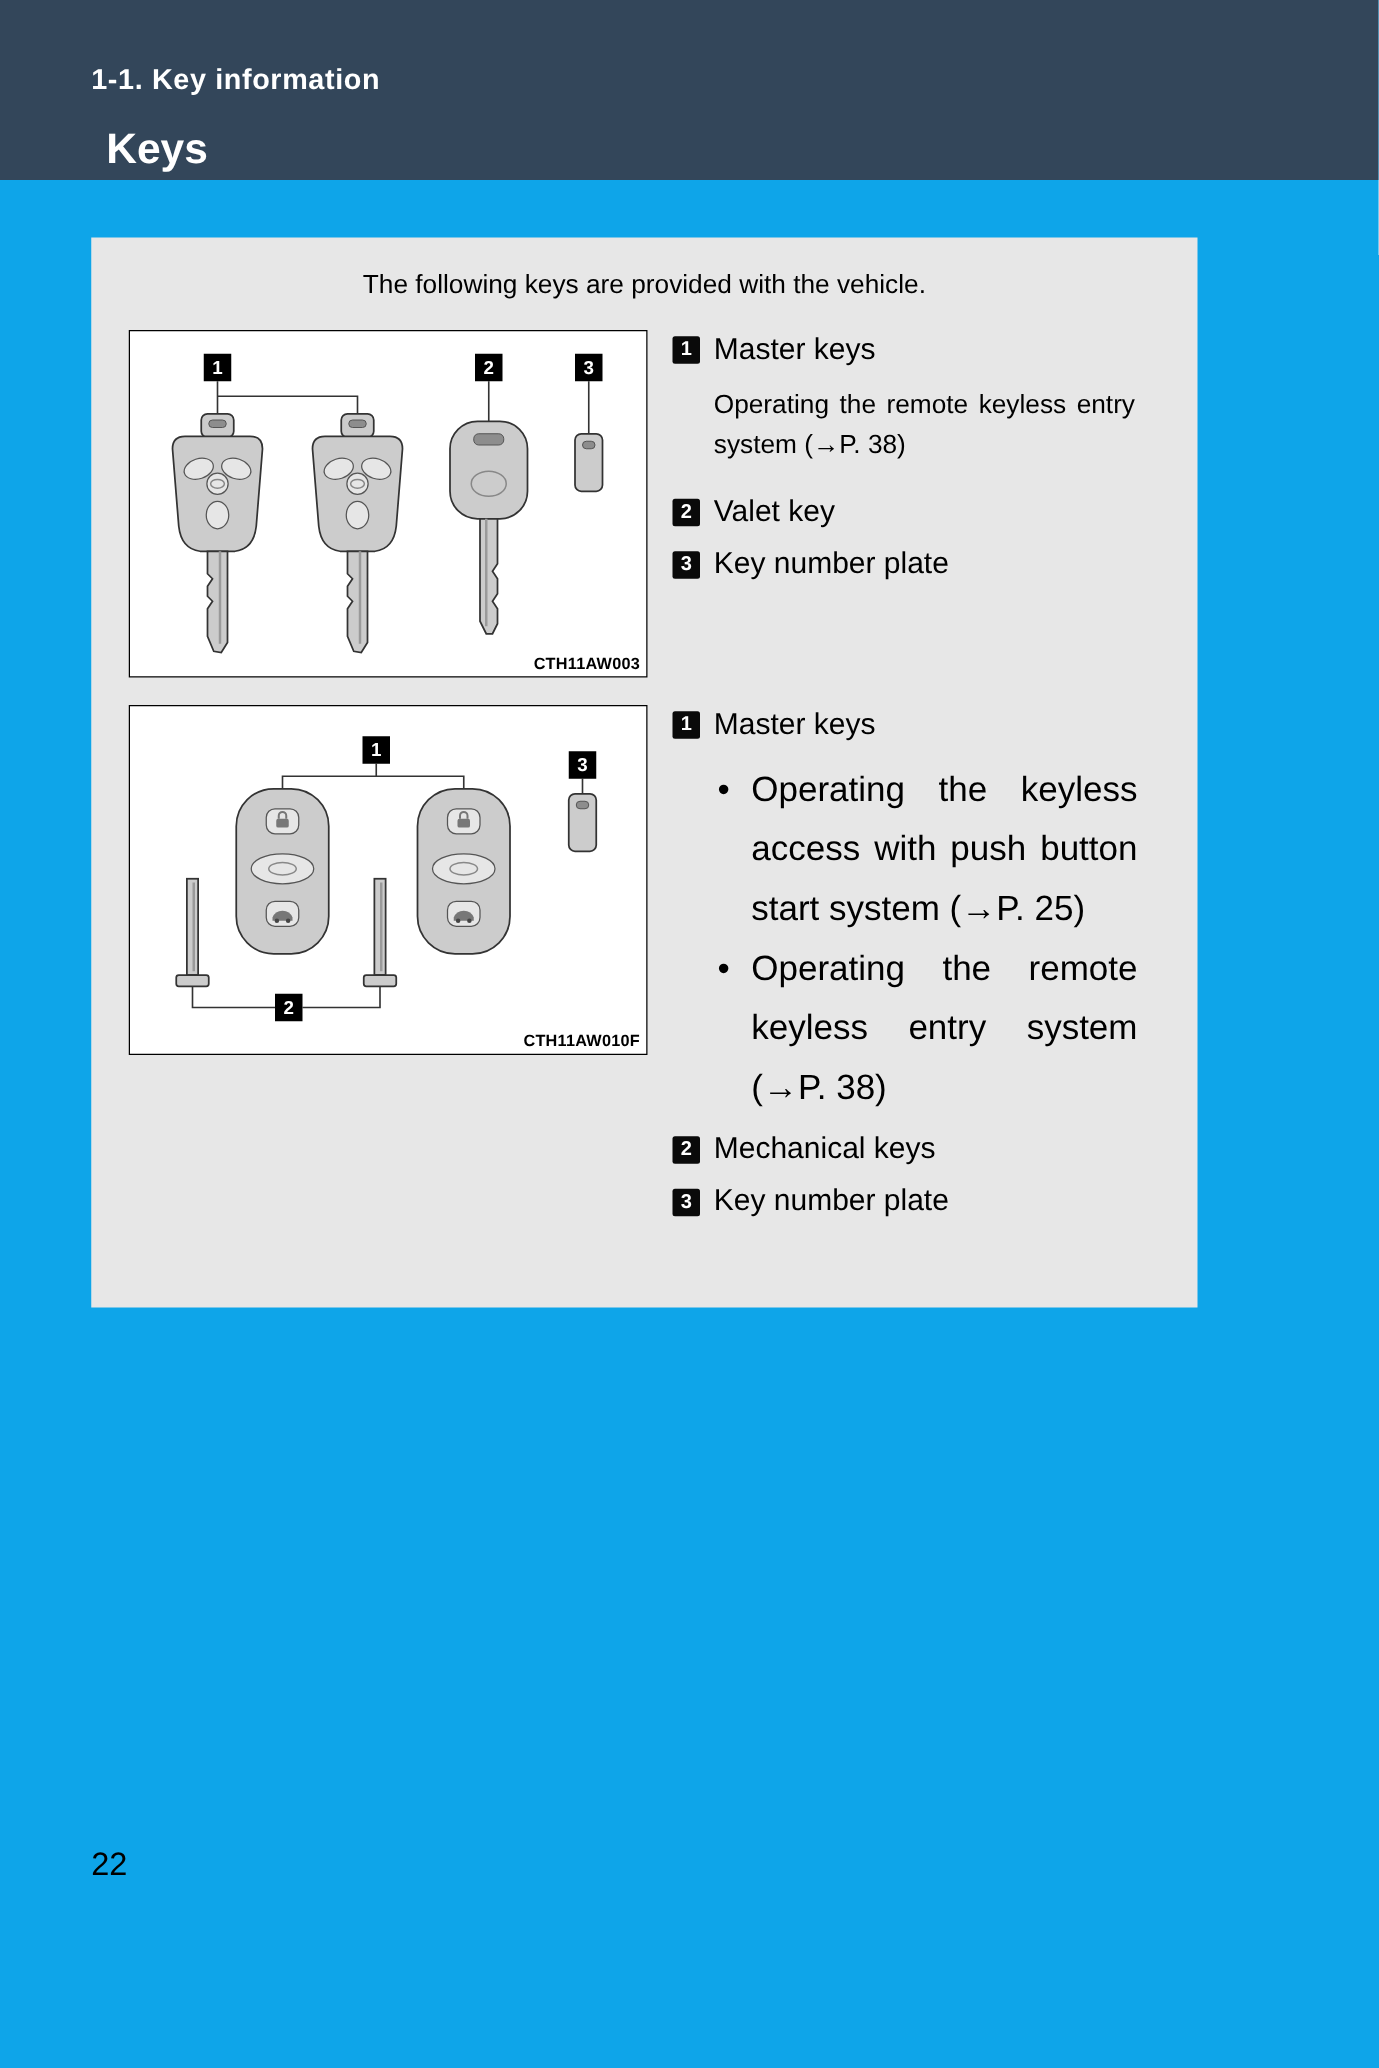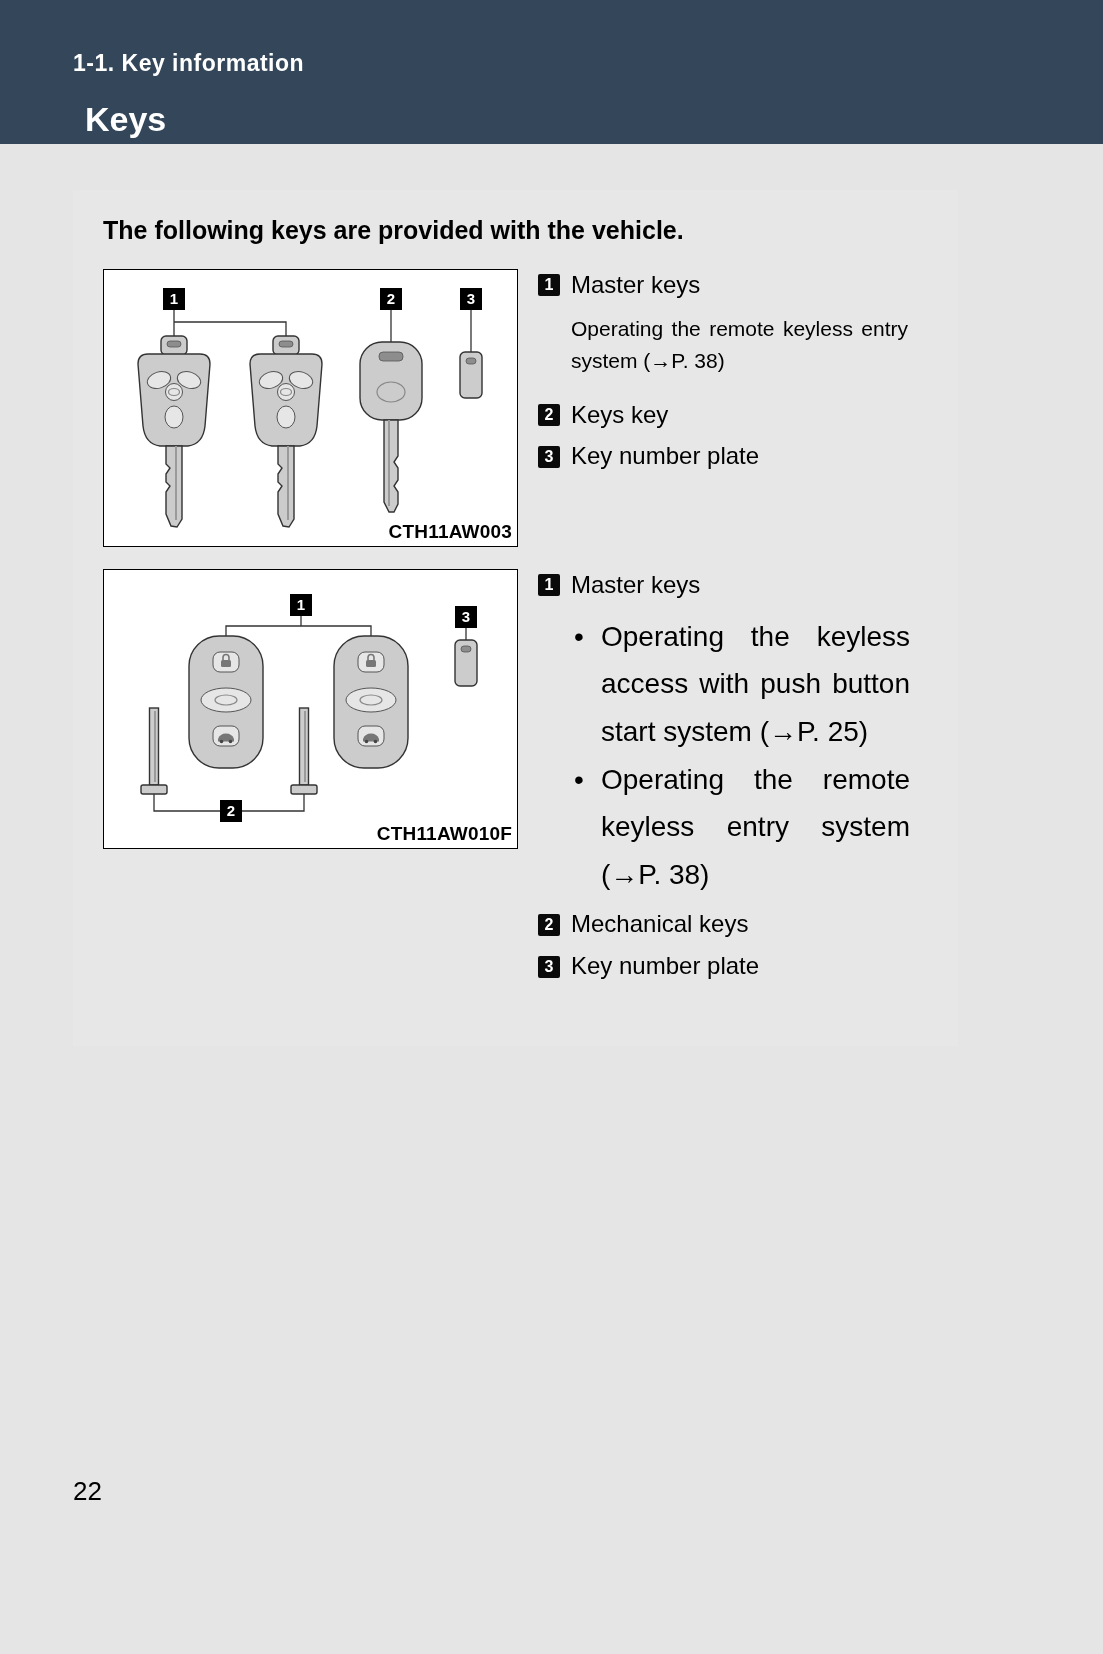--- a/index.html
+++ b/index.html
@@ -1,38 +1,38 @@
 <!DOCTYPE html>
 <html><head>
 <meta charset="utf-8">
 <style>
   * { box-sizing: border-box; }
   html, body { margin: 0; padding: 0; background: #fff; }
   body { font-family: "Liberation Sans", "DejaVu Sans", sans-serif; color: #000; }
 
-  .page { position: relative; width: 1103px; height: 1654px; background: #e5e5e5; overflow: hidden; }
+  .page { position: relative; width: 1103px; height: 1654px; background: #0ea5e9; overflow: hidden; }
 
   
   .header-band { position: absolute; top: 0; left: 0; width: 100%; height: 144px; background: #33465a; }
   .section-label { position: absolute; left: 73px; top: 50px; font-size: 23px; font-weight: bold; color: #fff; letter-spacing: 0.5px; }
   .page-title { position: absolute; left: 73px; top: 88px; margin: 12px; font-size: 34px; font-weight: bold; color: #fff; }
 
   
   .content-box { position: absolute; left: 73px; top: 190px; width: 885px; min-height: 856px; background: #e7e7e7; padding: 26px 30px 30px; }
 
-  .intro { margin: 0 0 24px; font-size: 25px; font-weight: bold; }
+  .intro { margin: 0 0 24px; font-size: 21px; font-weight: normal; text-align: center; }
 
   .section-heading { margin: 0 0 15px; font-size: 24px; font-weight: bold; line-height: 1.45; white-space: pre-line; }
 
   .figure-row { display: flex; gap: 20px; margin-bottom: 22px; }
 
   figure.illustration { position: relative; flex: none; margin: 0; background: #fff; border: 1px solid #000; }
   .illus-1 { width: 415px; height: 278px; }
   .illus-2 { width: 415px; height: 280px; }
-  .fig-code { position: absolute; right: 5px; bottom: 3px; font-size: 19px; font-weight: bold; letter-spacing: 0.2px; }
+  .fig-code { position: absolute; right: 5px; bottom: 3px; font-size: 13px; font-weight: bold; letter-spacing: 0.2px; }
 
   .key-list { flex: 1; padding-top: 2px; min-width: 0; }
   .key-item { display: flex; align-items: center; margin-bottom: 13px; }
   .marker { flex: none; width: 22px; height: 22px; margin-right: 11px; border-radius: 2px;
             background: #0a0a0a; color: #fff; font-size: 16px; font-weight: bold;
             display: flex; align-items: center; justify-content: center; }
   .item-label { font-size: 24px; line-height: 1.2; }
 
   .item-desc { margin: 0 20px 24px 33px; font-size: 21px; line-height: 1.52; text-align: justify; }
 
@@ -121,21 +121,21 @@
       </figure>
 
       <div class="key-list">
         <div class="key-item">
           <span class="marker">1</span>
           <span class="item-label">Master keys</span>
         </div>
         <p class="item-desc">Operating the remote keyless entry system (→P. 38)</p>
         <div class="key-item">
           <span class="marker">2</span>
-          <span class="item-label">Keys key</span>
+          <span class="item-label">Valet key</span>
         </div>
         <div class="key-item">
           <span class="marker">3</span>
           <span class="item-label">Key number plate</span>
         </div>
       </div>
     </div>
 
 
     <div class="figure-row">

